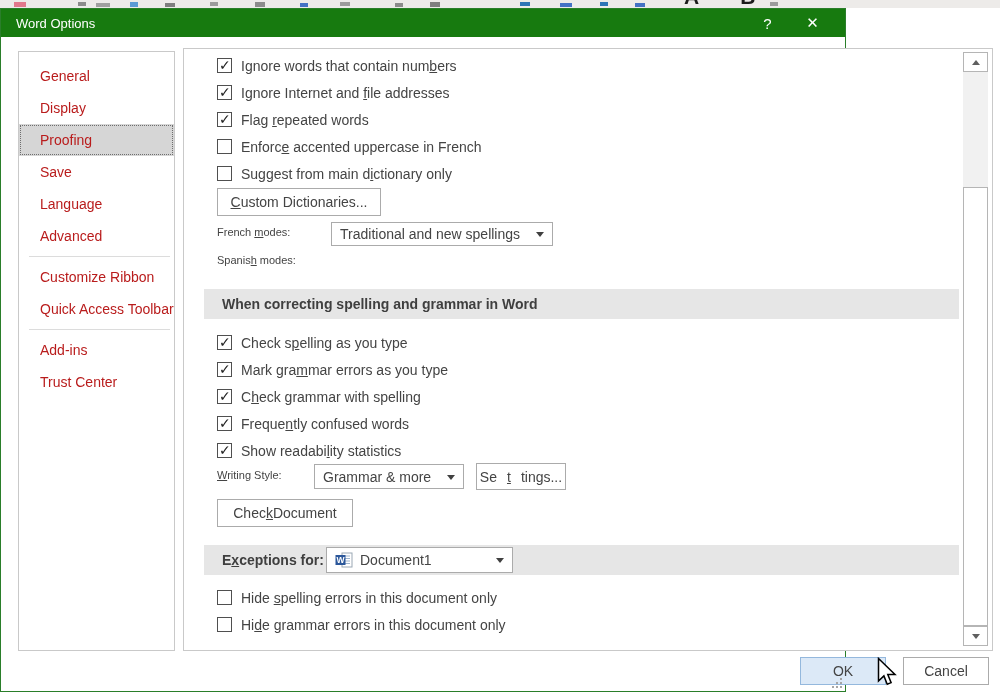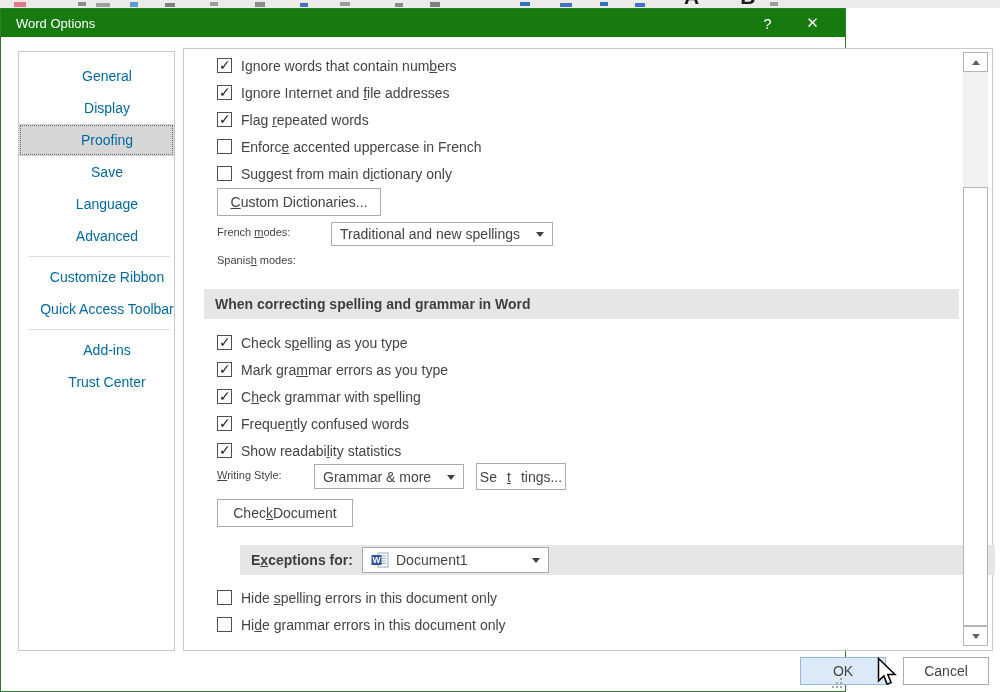--- a/index.html
+++ b/index.html
@@ -17,21 +17,21 @@
   .dialog { position:absolute; top:8px; left:0; width:846px; height:684px;
             background:#fff; border:1px solid #2a7e2a; }
   .titlebar { height:28px; background:#177a0f; display:flex; align-items:center; }
   .tb-title { flex:1; color:#fff; font-size:13px; padding-left:15px; }
   .tb-btn { width:45px; height:28px; display:flex; align-items:center; justify-content:center;
             color:#fff; font-size:15px; }
   .tb-close { margin-right:10px; }
   
   .sidebar { position:absolute; left:17px; top:42px; width:157px; height:600px;
              background:#fff; border:1px solid #c9c9c9; padding-top:8px; }
-  .sb-item { height:32px; line-height:32px; padding-left:21px; font-size:14px; color:#0369a1;text-align:center; }
+  .sb-item { height:32px; line-height:32px; padding-left:21px; font-size:14px; color:#b91c1c; }
   .sb-item.sel { background:#d6d6d6; outline:1px dotted #6e6e6e; outline-offset:-2px; }
   .sb-div { border-top:1px solid #dcdcdc; margin:4px 4px 4px 10px; }
   
   .main { position:absolute; left:182px; top:39px; width:810px; height:603px;
           background:#fff; border:1px solid #c9c9c9; }
   .cb-group { position:absolute; left:33px; }
   .cb-row { display:flex; align-items:center; height:27px; }
   .cb { width:15px; height:15px; border:1px solid #4f4f4f; background:#fff;
         margin-right:9px; flex:none; position:relative; }
   .cb.on::after { content:"✓"; position:absolute; left:1px; top:-2px;
@@ -40,21 +40,21 @@
   .lbl u, .btn u, .secbar u { text-decoration:underline; font-style:normal; }
   .btn { border:1px solid #ababab; background:#fff; color:#444; font-size:14px;
          display:flex; align-items:center; justify-content:center; position:absolute; }
   .dd { border:1px solid #ababab; background:#fff; color:#444; font-size:14px;
         display:flex; align-items:center; padding:0 22px 0 8px; position:absolute; white-space:nowrap; }
   .dd .arrow { position:absolute; right:8px; top:50%; margin-top:-2px; width:0; height:0;
                border-left:4px solid transparent; border-right:4px solid transparent;
                border-top:5px solid #404040; }
   .fieldlbl { font-size:11px; color:#444; position:absolute; white-space:nowrap; }
   .secbar { position:absolute; left:20px; width:755px; height:30px; background:#e6e6e6;
-            color:#3f3f3f; font-weight:bold; font-size:14px; line-height:30px; padding-left:11px; }
+            color:#3f3f3f; font-weight:bold; font-size:14px; line-height:30px; padding-left:18px; }
   .docicon { width:18px; height:16px; margin-right:7px; flex:none; }
   
   .scroll { position:absolute; right:4px; top:3px; bottom:4px; width:25px; background:#f1f1f1; }
   .sc-btn { position:absolute; left:0; right:0; height:20px; background:#fff;
             border:1px solid #b5b5b5; display:flex; align-items:center; justify-content:center; }
   .sc-up { top:0; } .sc-down { bottom:0; }
   .tri-up { width:0; height:0; border-left:4px solid transparent; border-right:4px solid transparent;
             border-bottom:5px solid #5f5f5f; }
   .tri-down { width:0; height:0; border-left:4px solid transparent; border-right:4px solid transparent;
               border-top:5px solid #5f5f5f; }
@@ -186,21 +186,21 @@
         <u>t</u>
         <span>tings...</span>
       </div>
 
     <div class="btn" style="left:33px;top:450px;width:136px;height:28px;">
         <span>Chec</span>
         <u>k</u>
         <span> Document</span>
       </div>
 
-    <div class="secbar" style="top:496px;font-weight:bold;margin-left:36px;">
+    <div class="secbar" style="top:496px;font-weight:bold;">
       <span style="font-weight:bold;"><span>E</span><u>x</u><span>ceptions for:</span></span>
       <div class="dd" style="left:122px;top:2px;width:187px;height:26px;font-weight:normal;">
         <svg class="docicon" viewBox="0 0 18 16">
           <rect x="7" y="1" width="10" height="14" fill="#ffffff" stroke="#9aa7b4" stroke-width="1"></rect>
           <line x1="9" y1="4" x2="15" y2="4" stroke="#9db3cc" stroke-width="1"></line>
           <line x1="9" y1="6.5" x2="15" y2="6.5" stroke="#9db3cc" stroke-width="1"></line>
           <line x1="9" y1="9" x2="15" y2="9" stroke="#9db3cc" stroke-width="1"></line>
           <line x1="9" y1="11.5" x2="15" y2="11.5" stroke="#9db3cc" stroke-width="1"></line>
           <rect x="0.5" y="3" width="10" height="10" fill="#2b579a"></rect>
           <text x="5.5" y="11.2" fill="#ffffff" font-size="8.5" font-weight="bold" text-anchor="middle" font-family="Liberation Sans, sans-serif">W</text>

